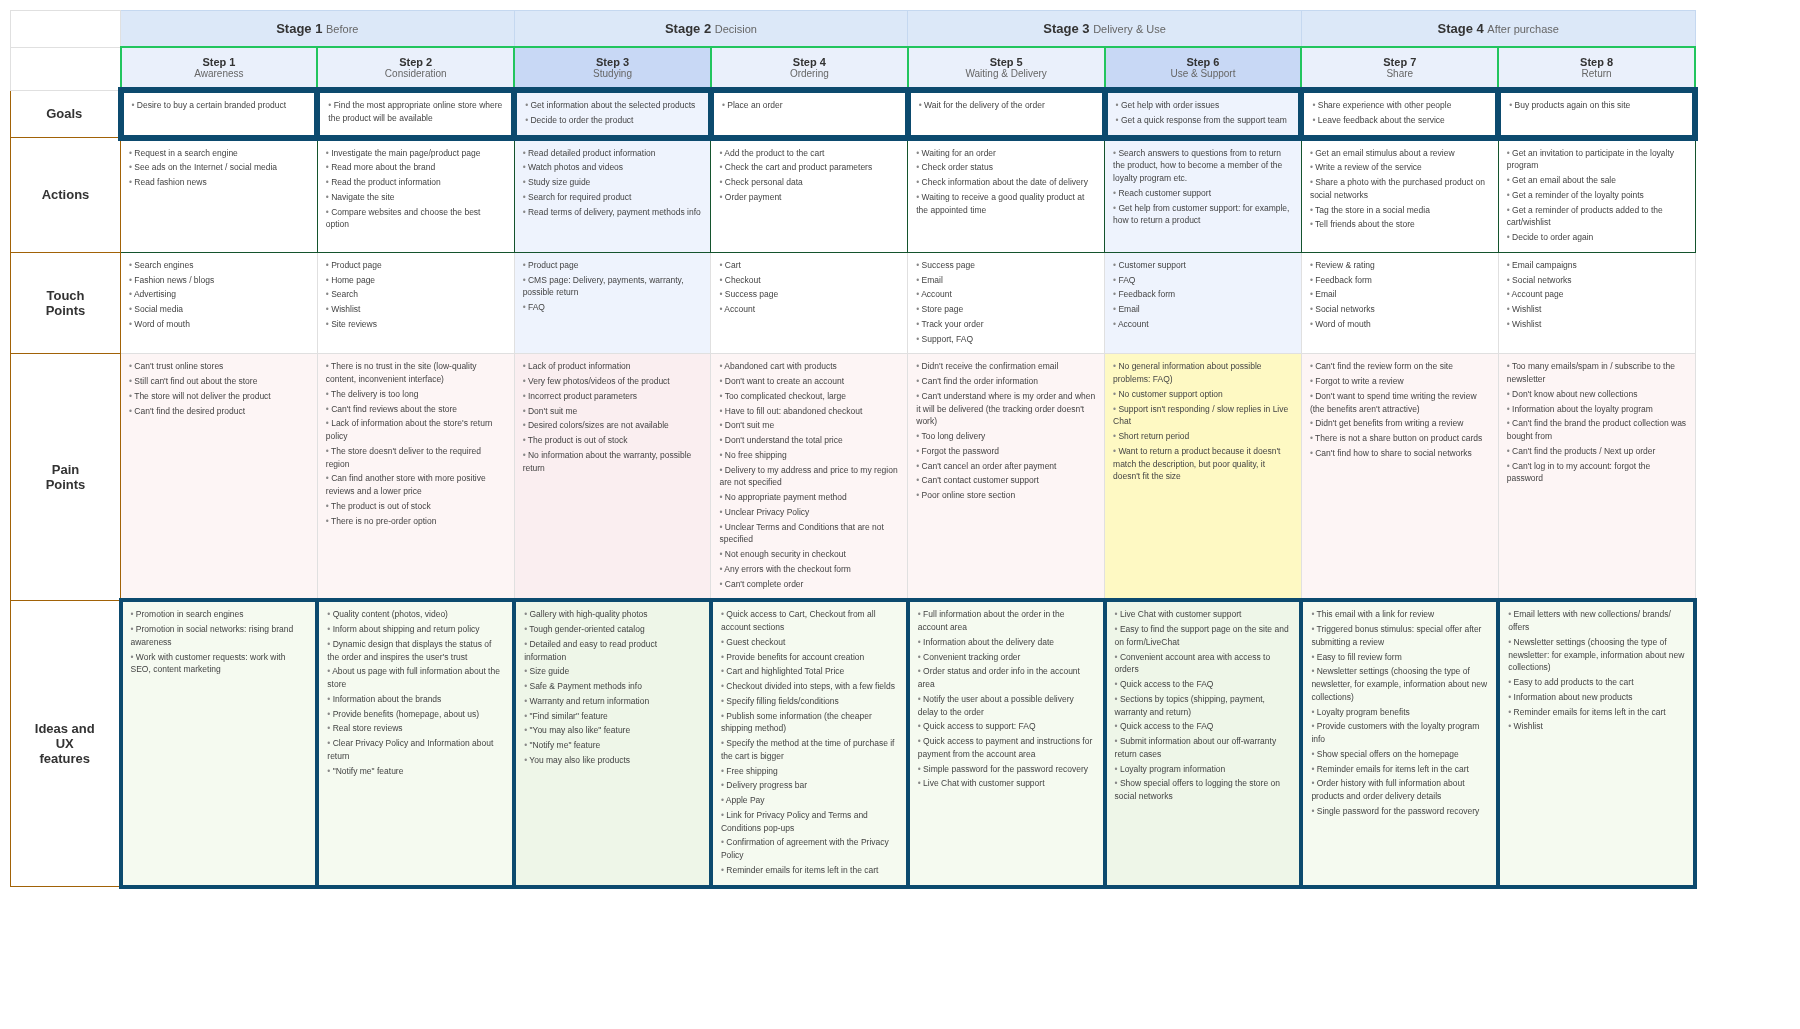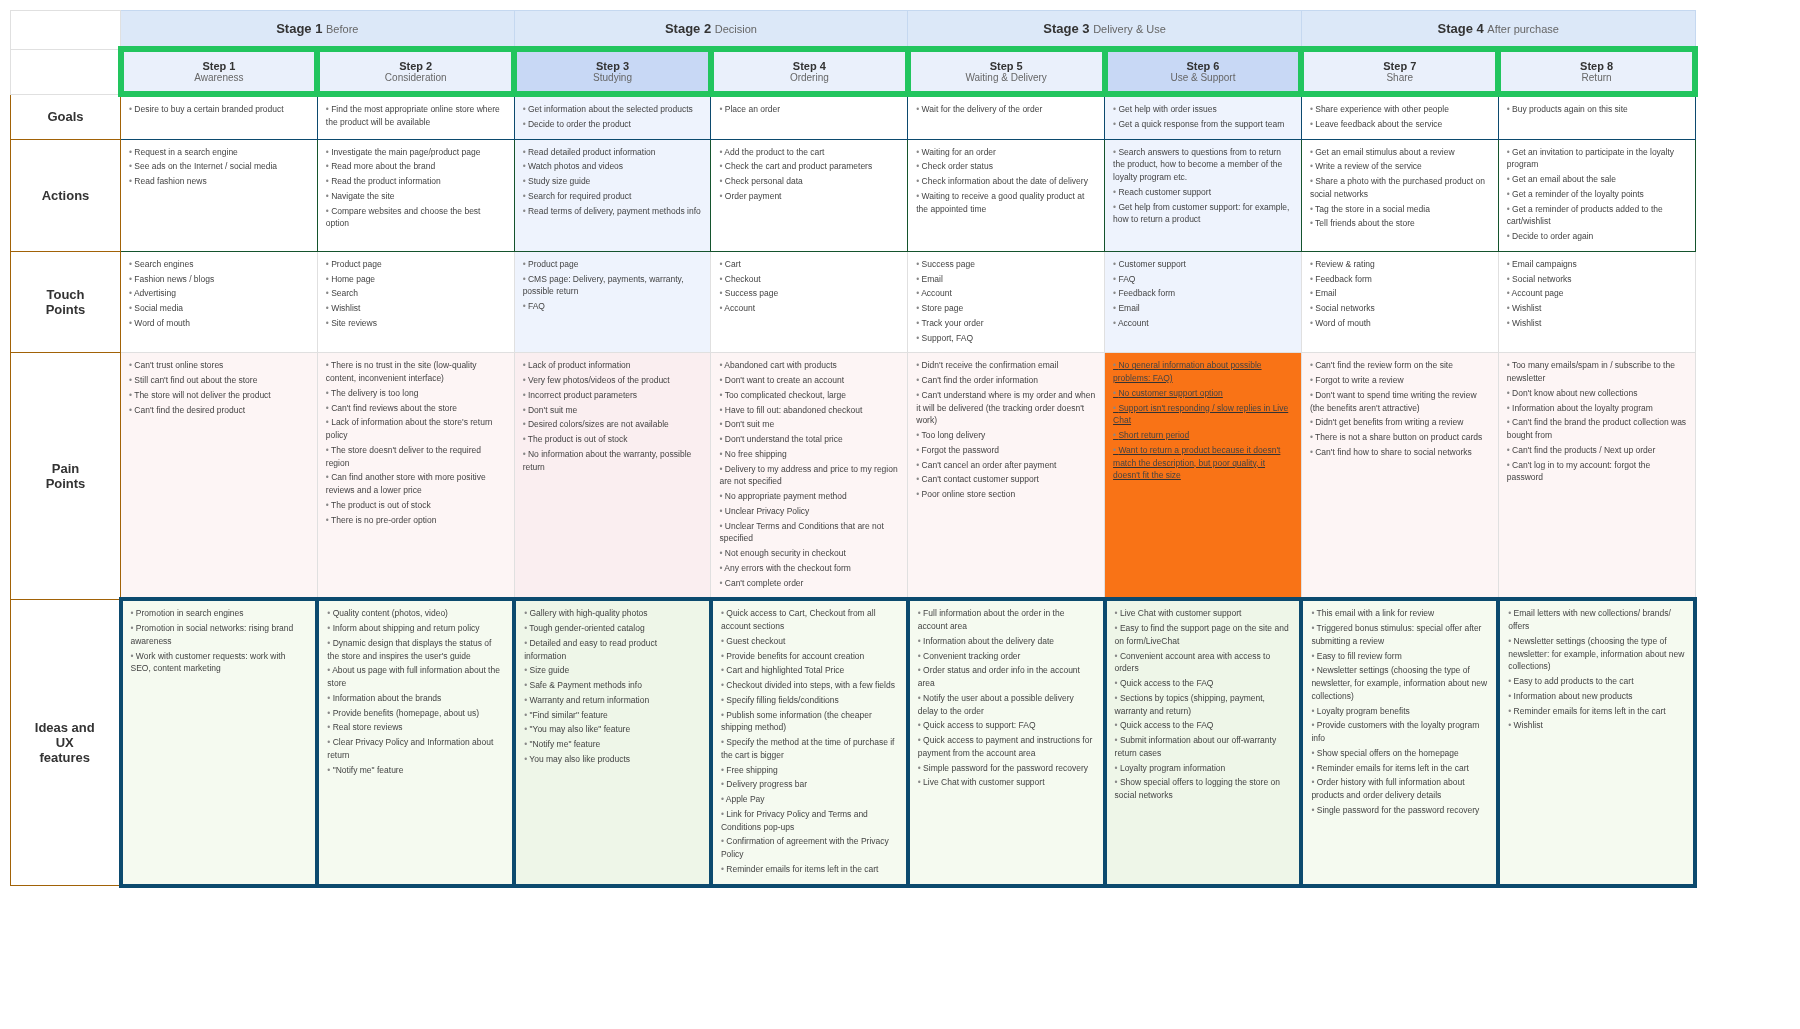--- a/index.html
+++ b/index.html
@@ -36,21 +36,21 @@
       border: 1px solid #c5d8f0;
     }
     
     .step-header {
       background: #eaf0fb;
       text-align: center;
       font-size: 11px;
       font-weight: 600;
       color: #333;
       padding: 8px 4px;
-      border: 6px solid #22c55e;
+      border: 2px solid #22c55e;
     }
     .step-sub {
       font-weight: 400;
       font-size: 10px;
       color: #666;
     }
     
     .row-label {
       background: #fff;
       font-size: 13px;
@@ -58,21 +58,21 @@
       color: #333;
       text-align: center;
       vertical-align: middle;
       width: 110px;
       min-width: 80px;
       border: 1px solid #a16207;
     }
     
     .goals-cell {
       background: #fff;
-      border: 1px solid #0c4a6e;
+      border: 6px solid #0c4a6e;
     }
     
     .actions-cell {
       background: #fff;
       border: 1px solid #14532d;
     }
     
     .touchpoints-cell {
       background: #fff;
       border: 1px solid #e0e0e0;
@@ -467,21 +467,21 @@
                 <li>Can't find the order information</li>
                 <li>Can't understand where is my order and when it will be delivered (the tracking order doesn't work)</li>
                 <li>Too long delivery</li>
                 <li>Forgot the password</li>
                 <li>Can't cancel an order after payment</li>
                 <li>Can't contact customer support</li>
                 <li>Poor online store section</li>
               </ul>
             </div>
           </td>
-          <td class="painpoints-cell" style="background: #f97316; text-decoration: underline;">
+          <td class="painpoints-cell" style="background: #fef9c3;">
             <div class="cell-content">
               <ul>
                 <li>No general information about possible problems: FAQ)</li>
                 <li>No customer support option</li>
                 <li>Support isn't responding / slow replies in Live Chat</li>
                 <li>Short return period</li>
                 <li>Want to return a product because it doesn't match the description, but poor quality, it doesn't fit the size</li>
               </ul>
             </div>
           </td>
@@ -521,21 +521,21 @@
                 <li>Promotion in social networks: rising brand awareness</li>
                 <li>Work with customer requests: work with SEO, content marketing</li>
               </ul>
             </div>
           </td>
           <td class="ideas-cell">
             <div class="cell-content">
               <ul>
                 <li>Quality content (photos, video)</li>
                 <li>Inform about shipping and return policy</li>
-                <li>Dynamic design that displays the status of the store and inspires the user's guide</li>
+                <li>Dynamic design that displays the status of the order and inspires the user's trust</li>
                 <li>About us page with full information about the store</li>
                 <li>Information about the brands</li>
                 <li>Provide benefits (homepage, about us)</li>
                 <li>Real store reviews</li>
                 <li>Clear Privacy Policy and Information about return</li>
                 <li>"Notify me" feature</li>
               </ul>
             </div>
           </td>
           <td class="ideas-cell" style="background: rgb(238, 246, 232);">

